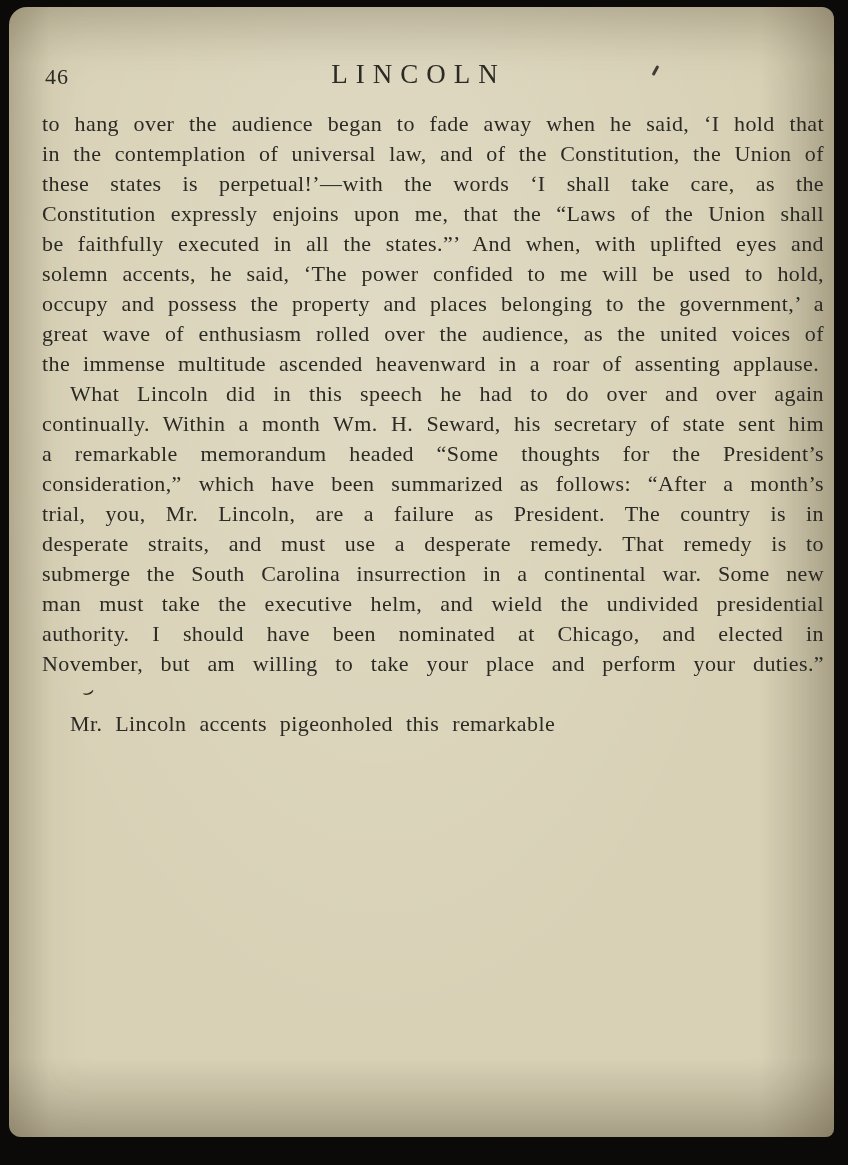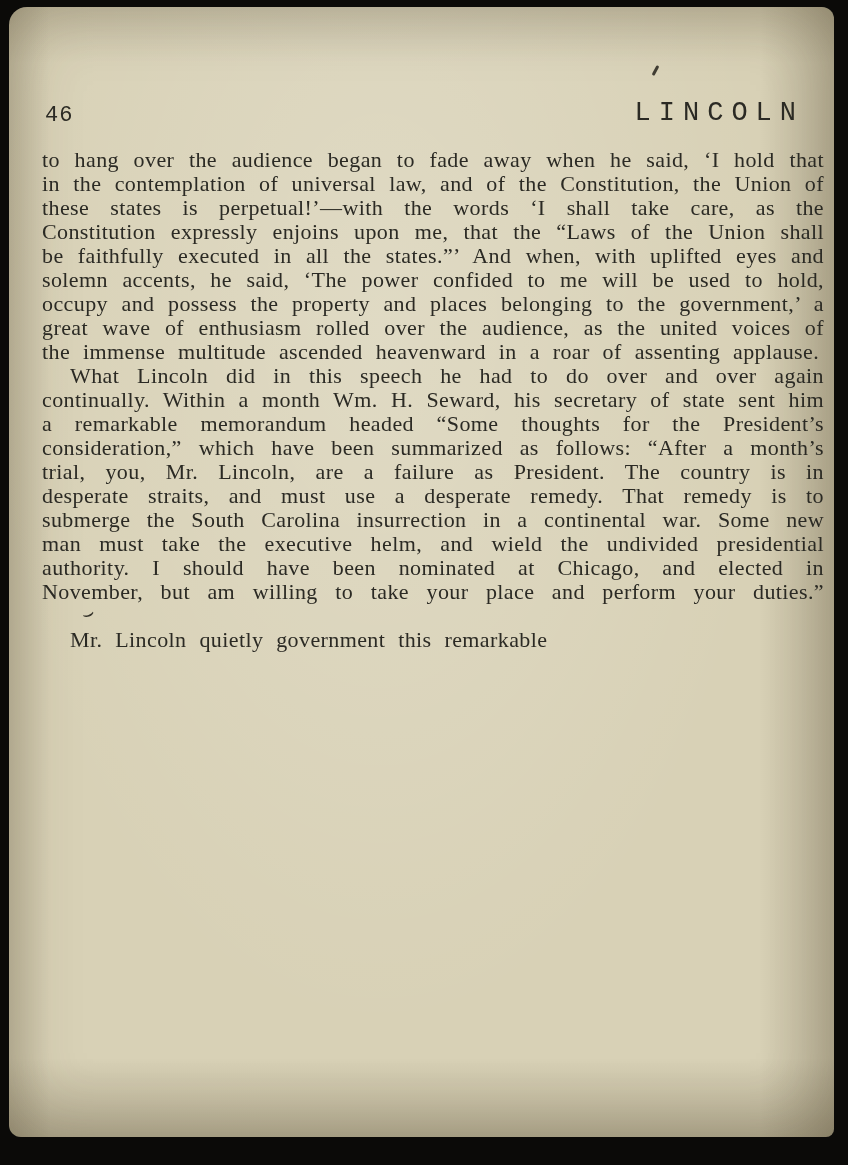--- a/index.html
+++ b/index.html
@@ -23,40 +23,39 @@
       linear-gradient(to right, rgba(40,30,10,0.12), rgba(40,30,10,0) 5%, rgba(40,30,10,0) 91%, rgba(40,30,10,0.18)),
       linear-gradient(to bottom, rgba(40,30,10,0.10), rgba(40,30,10,0) 5%, rgba(40,30,10,0) 93%, rgba(40,30,10,0.20)),
       var(--paper, #d8d1b6);
     border-radius: 18px 12px 8px 12px;
     box-shadow: inset 0 0 70px rgba(70,55,25,0.28);
     color: var(--ink, #2b2a24);
   }
   .page-header {
     position: relative;
     height: 36px;
-    margin: 91px 30px 0 34px;
-    font-family: Liberation Mono, monospace;
+    margin: 52px 30px 0 34px;
   }
   .page-number {
     position: absolute;
     left: 2px; top: 5px;
     font-size: 22px;
     letter-spacing: 1px;
   }
   .running-title {
     position: absolute;
-    left: 0; right: 0; top: 0;
-    text-align: right;
+    left: 0; right: 10px; top: 0;
+    text-align: center;
     font-size: 27px;
     letter-spacing: 8px;
   }
   .body-text {
     margin: 14px 10px 0 33px;
     font-size: 22px;
-    line-height: 24px;
+    line-height: 30px;
     text-align: justify;
     word-spacing: 7px;
     letter-spacing: 0.4px;
   }
   .para { text-align: justify; }
   .para.indent { text-indent: 28px; }
   .pen-mark {
     display: inline-block;
     margin-left: 12px;
     font-size: 19px;
@@ -79,16 +78,16 @@
 <div class="scan">
   <div class="paper">
     <div class="artifact-topright"></div>
     <div class="page-header">
       <span class="page-number">46</span>
       <span class="running-title">LINCOLN</span>
     </div>
     <div class="body-text">
       <p class="para"><span>to hang over the audience began to fade away when he said, ‘I hold that in the contemplation of universal law, and of the Constitution, the Union of these states is perpetual!’—with the words ‘I shall take care, as the Constitution expressly enjoins upon me, that the “Laws of the Union shall be faithfully executed in all the states.”’ And when, with uplifted eyes and solemn accents, he said, ‘The power confided to me will be used to hold, occupy and possess the property and places belonging to the government,’ a great wave of enthusiasm rolled over the audience, as the united voices of the immense multitude ascended heavenward in a roar of assenting applause.</span></p>
       <p class="para indent"><span>What Lincoln did in this speech he had to do over and over again continually. Within a month Wm. H. Seward, his secretary of state sent him a remarkable memorandum headed “Some thoughts for the President’s consideration,” which have been summarized as follows: “After a month’s trial, you, Mr. Lincoln, are a failure as President. The country is in desperate straits, and must use a desperate remedy. That remedy is to submerge the South Carolina insurrection in a continental war. Some new man must take the executive helm, and wield the undivided presidential authority. I should have been nominated at Chicago, and elected in November, but am willing to take your place and perform your duties.”</span><span class="pen-mark">⌣</span></p>
-      <p class="para indent"><span>Mr. Lincoln quietly government this remarkable</span></p>
+      <p class="para indent"><span>Mr. Lincoln accents pigeonholed this remarkable</span></p>
     </div>
   </div>
 </div>
 
 </body></html>

